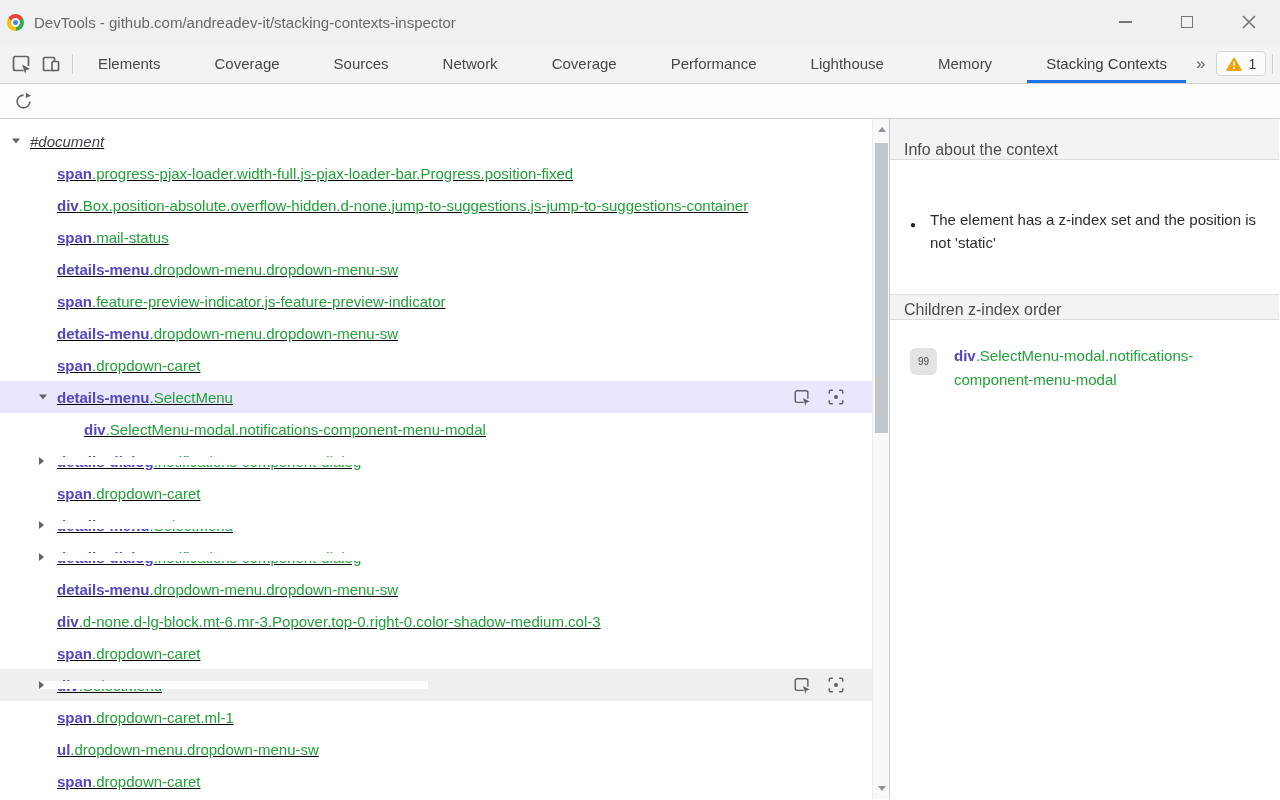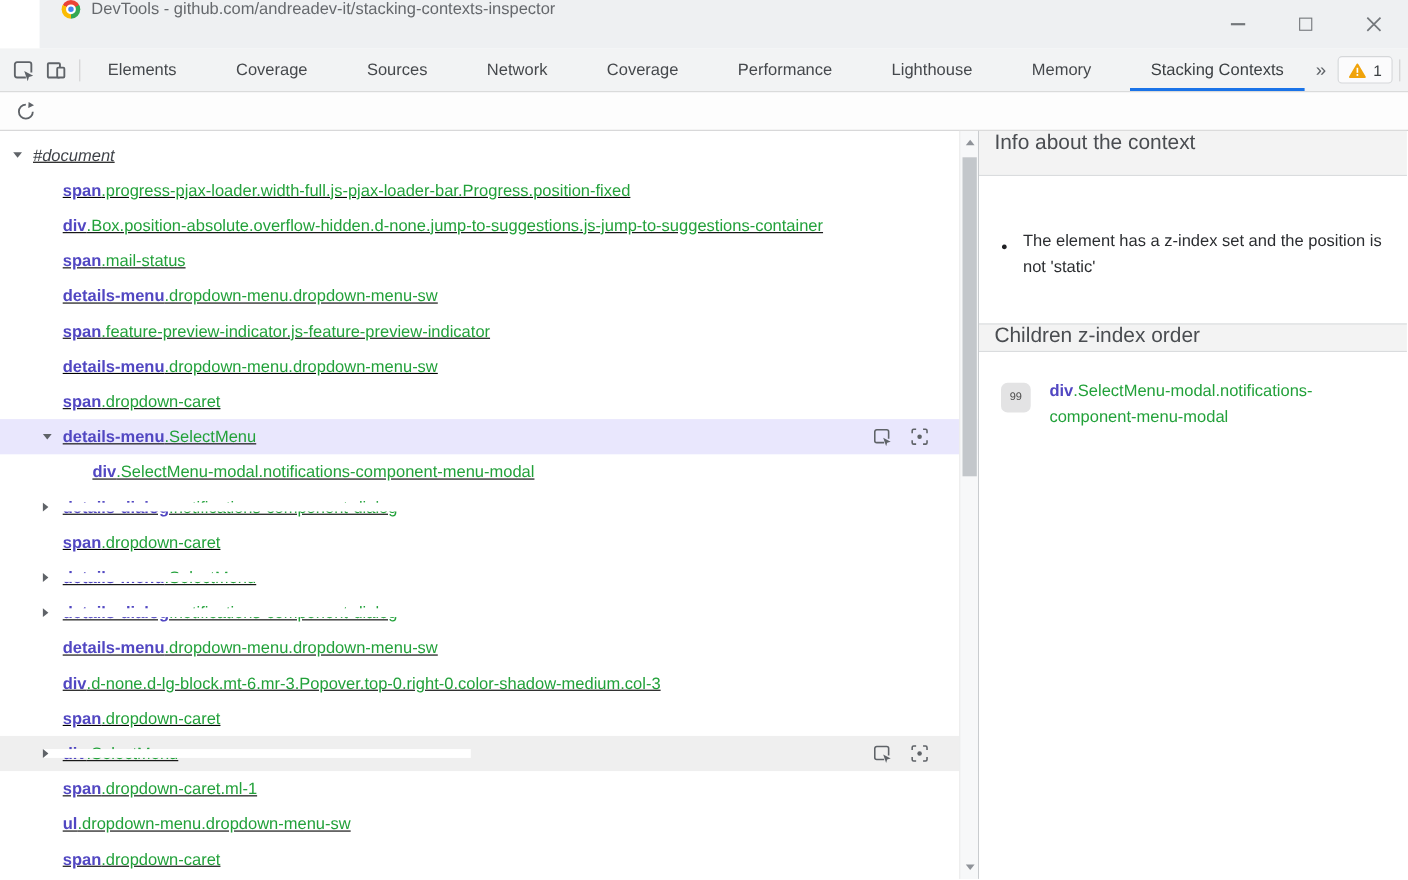--- a/index.html
+++ b/index.html
@@ -1,20 +1,20 @@
 <!DOCTYPE html>
 <html><head>
 <meta charset="utf-8">
 <style>
   * { box-sizing: border-box; margin: 0; padding: 0; }
   html, body { width: 1280px; height: 800px; overflow: hidden; }
   body { font-family: "Liberation Sans", sans-serif; background: #fff; }
 
   
-  .titlebar { height: 44px; background: #eef0f2; display: flex; padding-left: 20px; position: relative; margin-left: 36px; }
+  .titlebar { height: 44px; background: #eef0f2; display: flex; align-items: center; padding-left: 7px; position: relative; }
   .chrome-ball { width: 17px; height: 17px; border-radius: 50%; position: relative; flex: 0 0 auto;
     background: conic-gradient(from -60deg, #ea4335 0 120deg, #34a853 0 240deg, #fbbc04 0 360deg); }
   .chrome-ball::after { content:""; position:absolute; inset:4px; background:#4285f4; border:2px solid #fff; border-radius:50%; }
   .title-text { margin-left: 10px; font-size: 15px; color: #66696d; }
   .win-controls { position: absolute; right: 0; top: 0; height: 44px; display: flex; }
   .win-btn { width: 62px; height: 44px; display: flex; align-items: center; justify-content: center; cursor: default; }
   .glyph-min { width: 13px; height: 1.6px; background: #73777b; display: block; }
   .glyph-max { width: 12px; height: 12px; border: 1.6px solid #73777b; display: block; }
 
   
@@ -53,21 +53,21 @@
   
   .scrollbar { position: absolute; top: 0; right: 0; width: 17px; height: 100%; background: #f7f8f9; border-left: 1px solid #ebebeb; }
   .sb-btn { position: absolute; left: 0; width: 17px; height: 17px; display: flex; align-items: center; justify-content: center; }
   .sb-btn.up { top: 2px; } .sb-btn.down { bottom: 2px; }
   .tri-up { border-left: 4px solid transparent; border-right: 4px solid transparent; border-bottom: 5px solid #8f9399; }
   .tri-down { border-left: 4px solid transparent; border-right: 4px solid transparent; border-top: 5px solid #8f9399; }
   .sb-thumb { position: absolute; left: 2px; top: 24px; width: 13px; height: 290px; background: #c3c7cb; }
 
   
   .right { width: 389px; background: #fff; }
-  .section-header { background: #f3f3f3; border-bottom: 1px solid #dadcde; padding-left: 14px; display: flex; align-items: flex-start; font-size: 19px; color: #4a4d51; }
+  .section-header { background: #f3f3f3; border-bottom: 1px solid #dadcde; padding-left: 14px; display: flex; align-items: flex-end; font-size: 16px; color: #4a4d51; }
   .section-header.h1 { height: 41px; }
   .section-header.h2 { height: 26px; border-top: 1px solid #dadcde; }
   .info-list { list-style: none; padding: 48px 22px 40px 20px; }
   .info-item { display: flex; font-size: 15px; color: #2b2d30; line-height: 23px; }
   .info-item .bullet { width: 20px; flex: 0 0 auto; font-size: 13px; padding-top: 1px; color: #202124; }
   .children-list { padding: 24px 20px; }
   .child-item { display: flex; gap: 17px; align-items: flex-start; }
   .zbadge { min-width: 27px; height: 27px; background: #e3e3e4; border-radius: 6px; display: flex; align-items: center; justify-content: center; font-size: 10px; color: #4a4a4a; margin-top: 4px; flex: 0 0 auto; }
   .child-text { font-size: 15px; line-height: 24px; width: 262px; overflow-wrap: break-word; }
 </style>

